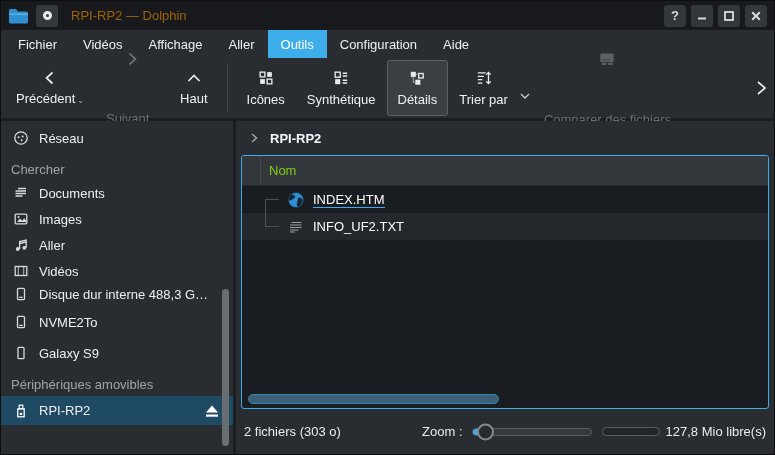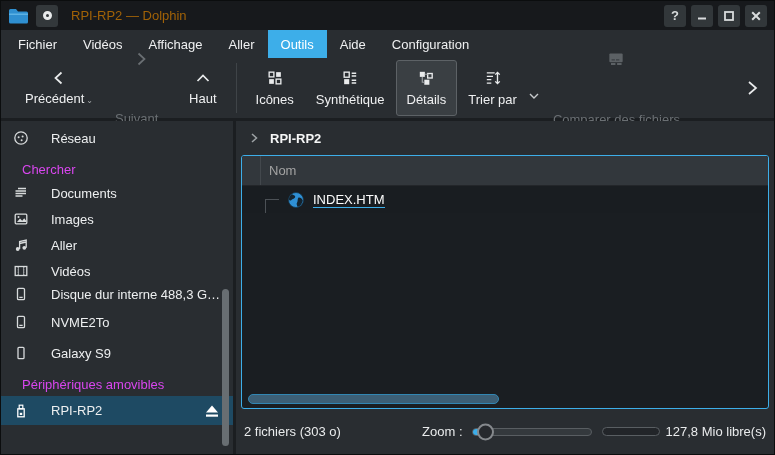--- a/index.html
+++ b/index.html
@@ -16,60 +16,60 @@
   .win-controls{margin-left:auto;display:flex;gap:5px;}
   .wbtn{width:22px;height:22px;background:#32373a;border-radius:3px;color:#d8dbdc;display:flex;
     align-items:center;justify-content:center;font-weight:bold;font-size:13px;}
 
   
   .menubar{height:28px;background:#292d31;display:flex;align-items:stretch;padding:0 4px;flex:none;}
   .menu-item{padding:0 13px;display:flex;align-items:center;color:#eff0f1;}
   .menu-item.active{background:#3daee9;color:#ffffff;}
 
   
-  .toolbar{height:63px;background:#292d31;border-bottom:3px solid #1b1e21;display:flex;align-items:center;padding:0 13px;flex:none;}
+  .toolbar{height:63px;background:#292d31;border-bottom:3px solid #1b1e21;display:flex;align-items:center;padding:0 4px;flex:none;}
   .tool-btn{display:flex;flex-direction:column;align-items:center;justify-content:center;gap:5px;
     padding:4px 10px;color:#eff0f1;height:56px;border:1px solid transparent;}
   .tool-btn svg{flex:none;}
   .tool-btn.disabled{color:#6a6f73;gap:44px;}
   .tool-btn.selected{background:#3a3f43;border:1px solid #5d6266;border-radius:3px;}
   .tbl{white-space:nowrap;}
   .mini-caret{font-size:8px;color:#a9adaf;margin-left:2px;}
   .tb-sep{width:1px;background:#3f4448;align-self:stretch;margin:5px 8px;}
   .drop-caret{color:#c7cacc;margin:14px 2px 0 0;}
   .overflow-btn{margin-left:auto;display:flex;align-items:center;padding:0 2px;}
 
   
   .body{flex:1;display:flex;min-height:0;}
 
   
   .sidebar{width:235px;flex:none;background:#292d31;border-right:3px solid #1b1e21;position:relative;padding-top:4px;}
-  .sb-item{height:26px;display:flex;align-items:center;gap:22px;padding:0 12px;color:#edeff0;}
+  .sb-item{height:26px;display:flex;align-items:center;gap:10px;padding:0 12px;color:#edeff0;}
   .sb-item .sb-icon{width:16px;height:16px;flex:none;display:flex;}
-  .sb-section{height:24px;display:flex;align-items:flex-end;color:#d946ef;padding:0 10px 3px 10px;margin-top:5px;margin-left:11px;}
+  .sb-section{height:24px;display:flex;align-items:flex-end;color:#a3a3a3;padding:0 10px 3px 10px;margin-top:5px;}
   .sb-dev{height:28px;align-items:flex-start;padding-top:2px;}
   .dev-body{flex:1;min-width:0;}
   .dev-label{display:block;white-space:nowrap;overflow:hidden;line-height:17px;}
   .usage-bar{height:3px;background:#5c6266;border-radius:1.5px;margin-top:2px;}
   .usage-fill{height:100%;background:#38a3e0;border-radius:1.5px;}
   .sb-item.selected{background:#1e4a63;height:29px;margin-top:1px;}
   .eject{margin-left:auto;display:flex;}
   .sb-scrollbar{position:absolute;right:4px;top:168px;width:7px;height:157px;background:#686e72;border-radius:3.5px;}
 
   
   .main{flex:1;display:flex;flex-direction:column;min-width:0;background:#292d31;}
   .breadcrumb{height:34px;display:flex;align-items:center;padding:0 13px;gap:11px;flex:none;}
   .bc-chevron{display:flex;}
   .bc-name{font-weight:bold;color:#f5f6f6;}
 
   .view{flex:1;margin:0 5px;border:1px solid #3daee9;border-radius:3px;background:#1a1e22;
     position:relative;display:flex;flex-direction:column;min-height:0;overflow:hidden;}
   .vheader{height:30px;background:#32373c;display:flex;align-items:center;flex:none;border-bottom:1px solid #23262a;}
   .vh-exp{width:19px;height:100%;border-right:1px solid #43484d;flex:none;}
-  .vh-label{padding-left:8px;color:#a3a3a3;}
+  .vh-label{padding-left:8px;color:#84cc16;}
   .frow{height:27px;display:flex;align-items:center;}
   .frow.alt1{background:#191d21;text-align:right;}
   .frow.alt2{background:#24282c;}
   .tree{width:22px;height:27px;position:relative;margin-left:23px;flex:none;}
   .tree .h{position:absolute;left:0;top:13px;width:14px;height:1px;background:#4c5156;}
   .tree .v-down{position:absolute;left:0;top:13px;bottom:0;width:1px;background:#4c5156;}
   .tree .v-up{position:absolute;left:0;top:0;height:13px;width:1px;background:#4c5156;}
   .ficon{width:18px;height:18px;margin-right:8px;flex:none;display:flex;}
   .fname{color:#fdfdfd;padding-bottom:1px;}
   .fname.hovered{border-bottom:1px solid #3daee9;padding-bottom:0;}
@@ -122,22 +122,22 @@
       </span>
     </div>
   </div>
 
   <div class="menubar">
     <span class="menu-item">Fichier</span>
     <span class="menu-item">Vidéos</span>
     <span class="menu-item">Affichage</span>
     <span class="menu-item">Aller</span>
     <span class="menu-item active">Outils</span>
+    <span class="menu-item">Configuration</span>
     <span class="menu-item">Aide</span>
-    <span class="menu-item">Configuration</span>
   </div>
 
   <div class="toolbar">
     <div class="tool-btn">
       <svg width="18" height="16" viewBox="0 0 18 16">
           <path d="M11.5 2.5 L5.5 8 L11.5 13.5" fill="none" stroke="#e9ebec" stroke-width="1.7"></path>
         </svg>
       <span class="tbl"><span>Précédent</span><span class="mini-caret">⌄</span></span>
     </div>
     <div class="tool-btn disabled">
@@ -345,20 +345,32 @@
             <svg width="18" height="18" viewBox="0 0 18 18">
                 <circle cx="9" cy="9" r="7.5" fill="#2f90d5"></circle>
                 <path d="M5 3.2 C7 4.4 8.4 4.2 8.2 6 C8 7.8 5.4 7.6 4.4 9 C3.6 10.2 2.2 9.4 1.8 8 C2.2 5.8 3.4 4.2 5 3.2 Z" fill="#15242f"></path>
                 <path d="M11.5 6.5 C13.5 6.2 14.8 7.6 15.8 9.4 C15.4 12.2 13.4 14.8 10.8 15.9 C9.8 14.4 9.2 12.6 10.2 11.2 C11 10 10.2 8.4 11.5 6.5 Z" fill="#15242f"></path>
                 <circle cx="9" cy="9" r="7.5" fill="none" stroke="#16374d" stroke-width="0.8"></circle>
               </svg>
           </span>
           <span class="fname hovered">INDEX.HTM</span>
         </div>
 
+        <div class="frow alt2">
+          <span class="tree">
+              <span class="h"></span>
+              <span class="v-up"></span>
+            </span>
+          <span class="ficon">
+            <svg width="18" height="18" viewBox="0 0 18 18">
+                <path d="M4.5 4.5 h10 M3 7 h11.5 M3 9.5 h11.5 M3 12 h8.5 M3 14 h5" stroke="#9aa0a4" stroke-width="1.2"></path>
+              </svg>
+          </span>
+          <span class="fname">INFO_UF2.TXT</span>
+        </div>
 
         <div class="hscrollbar"></div>
       </div>
 
       <div class="statusbar">
         <span class="status-left">2 fichiers (303 o)</span>
         <span class="status-spacer"></span>
         <div class="zoom-group">
           <span>Zoom :</span>
           <span class="slider">

